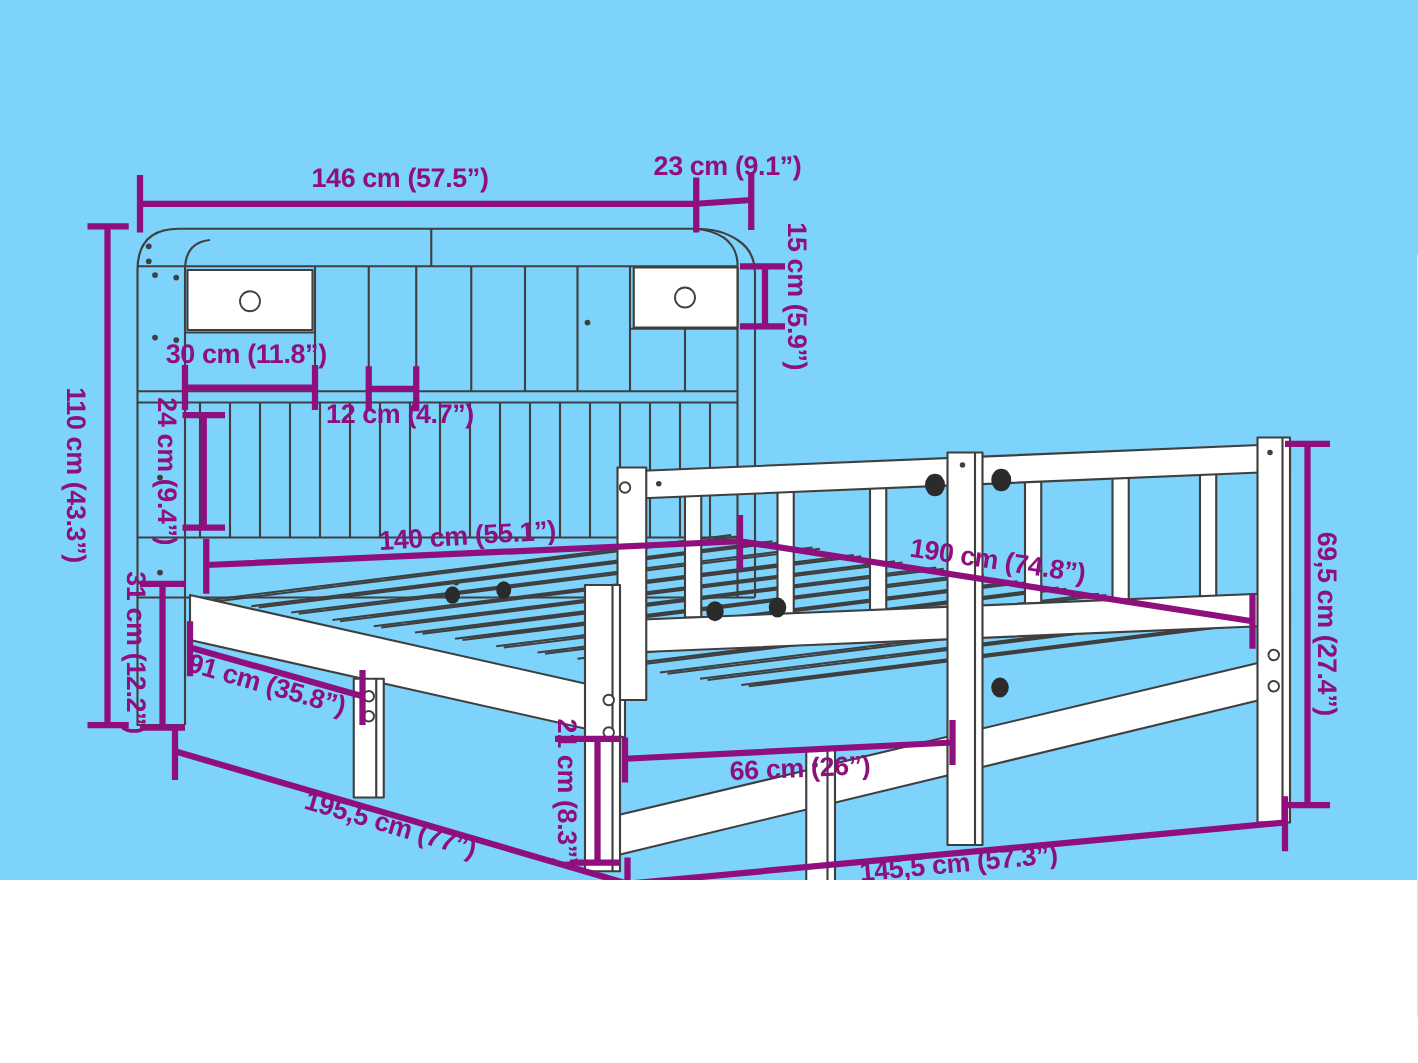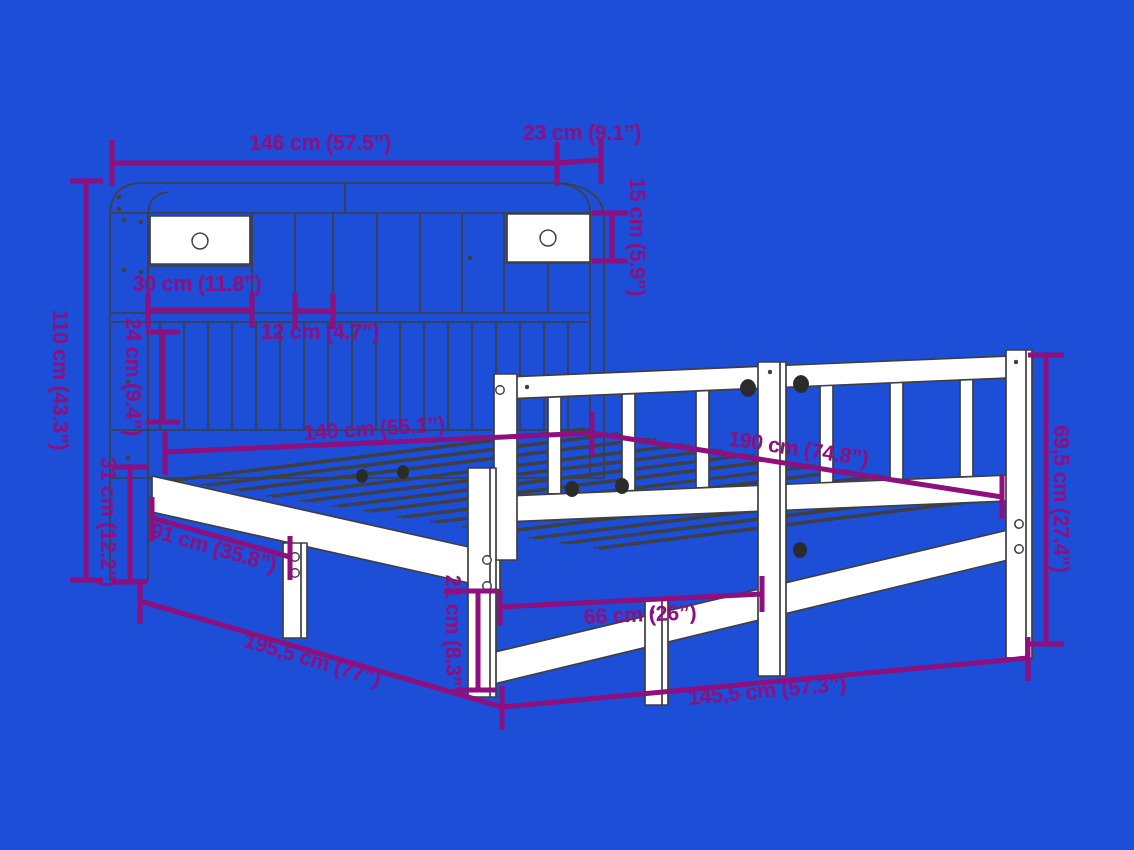--- a/index.html
+++ b/index.html
@@ -1,16 +1,16 @@
 <!DOCTYPE html>
 <html style="--accent: #8E0F7D; --ink: #3F3F3F;"><head>
 <meta charset="utf-8">
 <style>
   html,body{margin:0;padding:0;background:#ffffff;}
-  #stage{position:relative;width:1134px;height:850px;background:#1d4ed8;overflow:hidden;}
+  #stage{position:relative;width:1134px;height:704px;background:#7dd3fc;overflow:hidden;}
   svg{display:block;}
   .draw{stroke:var(--ink,#3f3f3f);stroke-width:1.7;fill:none;stroke-linejoin:round;}
   .panel{stroke:var(--ink,#3f3f3f);stroke-width:1.7;fill:#ffffff;stroke-linejoin:round;}
   .hole{fill:#2b2b2b;stroke:none;}
   .dot{fill:var(--ink,#3f3f3f);stroke:none;}
   .ring{stroke:var(--ink,#3f3f3f);stroke-width:1.5;fill:#ffffff;}
   .dim{stroke:var(--accent,#8e0f7d);stroke-width:5;fill:none;stroke-linecap:butt;stroke-linejoin:miter;}
   .dim-text{fill:var(--accent,#8e0f7d);font-family:"Liberation Sans",sans-serif;
             font-weight:bold;font-size:21.5px;letter-spacing:-0.3px;
             text-anchor:middle;dominant-baseline:middle;}

